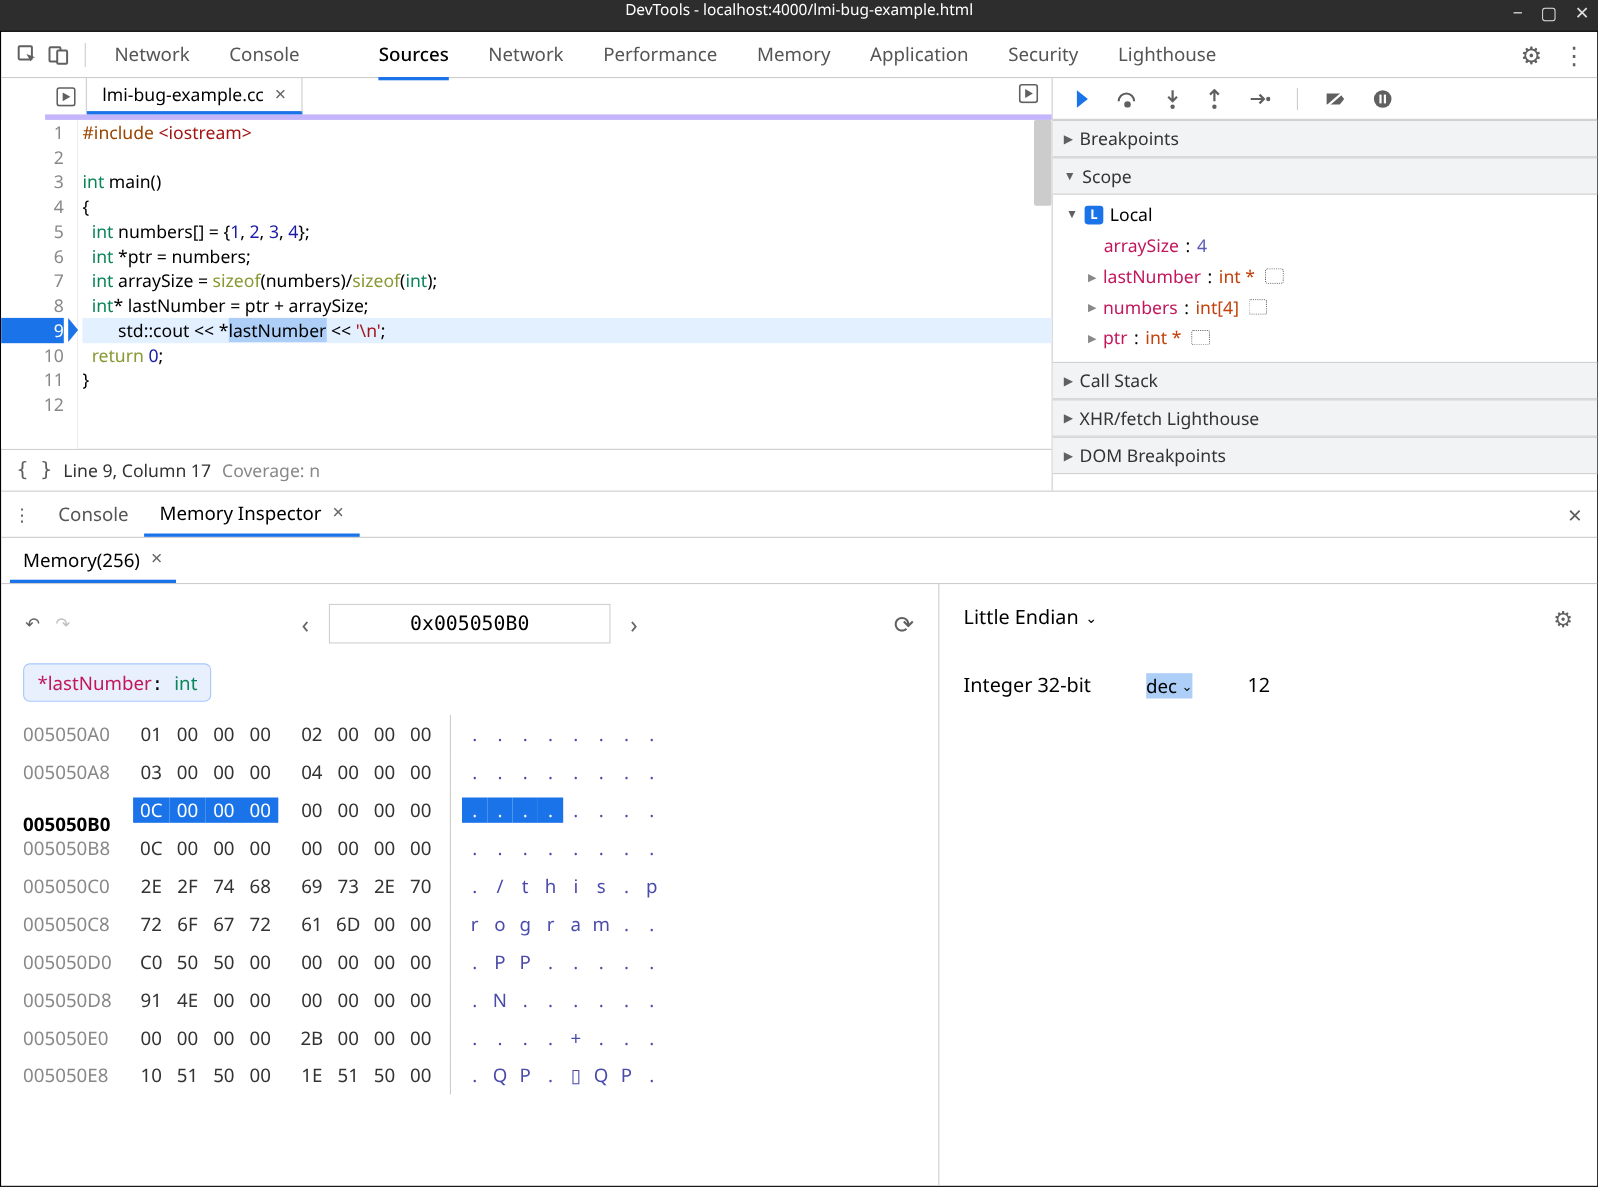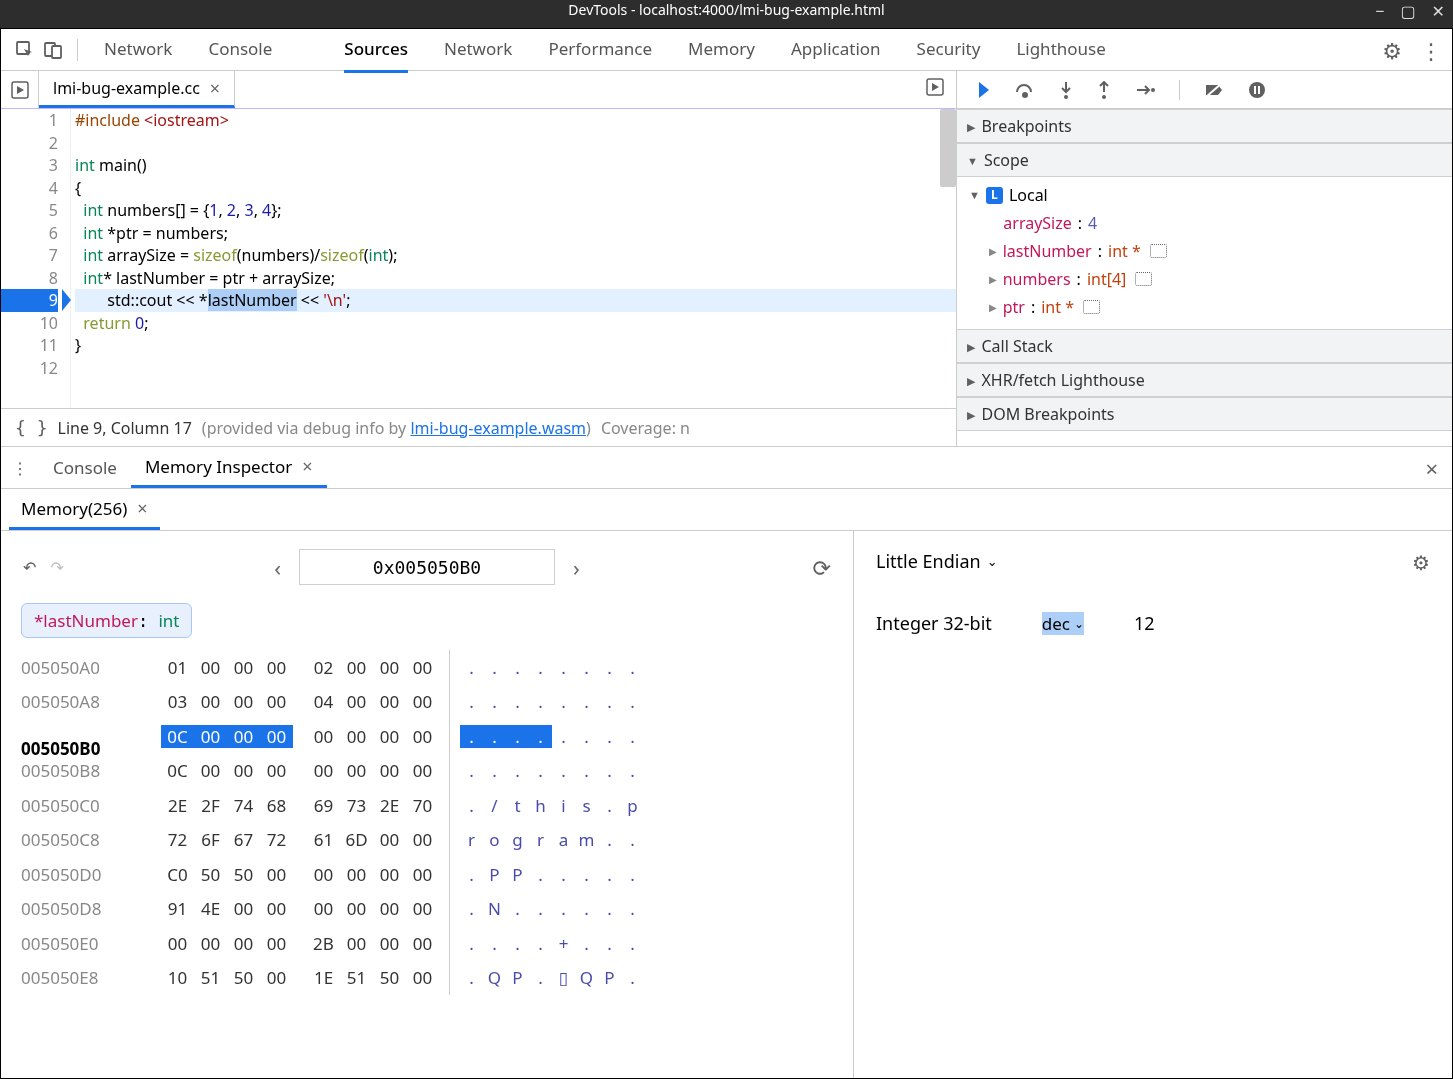--- a/index.html
+++ b/index.html
@@ -12,21 +12,21 @@
 .main-toolbar { height: 42px; border-bottom: 1px solid #ccc; display: flex; align-items: center; padding: 0 10px; }
 .toolbar-icon { width: 28px; height: 28px; display: flex; align-items: center; justify-content: center; color: #606060; }
 .divider { width: 1px; height: 22px; background: #ccc; margin: 0 10px; }
 .main-tabs { display: flex; gap: 36px; margin-left: 16px; font-size: 17px; color: #555; }
 .main-tab { cursor: pointer; padding: 10px 0; }
 .main-tab.active { color: #000; font-weight: 500; border-bottom: 3px solid #1a73e8; margin-left: 36px; }
 .main-toolbar-right { margin-left: auto; display: flex; gap: 18px; color: #606060; }
 
 .top-area { display: flex; height: 376px; border-bottom: 1px solid #ccc; }
 .sources-panel { flex: 1; display: flex; flex-direction: column; border-right: 1px solid #ccc; }
-.file-tabs { height: 38px; display: flex; align-items: center; border-bottom: 1px solid #c4b5fd; }
+.file-tabs { height: 38px; display: flex; align-items: center; border-bottom: 5px solid #c4b5fd; margin-left: 40px; }
 .snippet-run { width: 38px; display: flex; align-items: center; justify-content: center; border-right: 1px solid #ccc; color: #606060; height: 100%; }
 .file-tab { padding: 0 14px; height: 100%; display: flex; align-items: center; gap: 10px; font-size: 16px; border-bottom: 3px solid #1a73e8; border-right: 1px solid #ccc; }
 .file-tab-close { color: #666; font-size: 18px; }
 .file-tabs-right { margin-left: auto; padding: 0 12px; color: #606060; }
 
 .code-area { flex: 1; display: flex; font-family: "Droid Sans Mono", Consolas, monospace; font-size: 16px; position: relative; overflow: hidden; }
 .gutter { width: 70px; text-align: right; padding-right: 12px; color: #888; background: #fff; line-height: 22.5px; border-right: 1px solid #eee; }
 .gutter .current { background: #1a73e8; color: #fff; border-radius: 0; }
 .code-lines { flex: 1; line-height: 22.5px; padding-left: 4px; position: relative; }
 .code-lines .line { white-space: pre; }
@@ -73,21 +73,21 @@
 .addr-input { width: 256px; height: 36px; border: 1px solid #d0d0d0; text-align: center; font-family: monospace; font-size: 18px; }
 .nav-arrow { color: #666; font-size: 22px; cursor: pointer; }
 
 .expr-badge { margin: 4px 20px 12px; display: inline-block; border: 1px solid #a8c7fa; background: #e8f0fe; border-radius: 6px; padding: 5px 12px; font-family: monospace; font-size: 17px; }
 .expr-badge .prop { color: #c2185b; } .expr-badge .type { color: #098558; }
 
 .hex-table { padding: 0 20px; font-family: monospace; font-size: 17px; }
 .hex-row { display: flex; align-items: center; height: 34.5px; gap: 0; }
 .hex-addr { width: 100px; color: #888; }
 .hex-addr.bold { color: #000; font-weight: bold; margin-top: 24px; }
-.hex-bytes { display: flex; margin-left: 40px; }
+.hex-bytes { display: flex; }
 .hex-byte { width: 33px; text-align: center; color: #333; }
 .hex-byte.group-gap { margin-left: 14px; }
 .hex-byte.hl { background: #1a73e8; color: #fff; }
 .hex-sep { width: 1px; background: #ccc; align-self: stretch; margin: 0 10px; }
 .ascii-bytes { display: flex; }
 .ascii-byte { width: 23px; text-align: center; color: #4b4bac; }
 .ascii-byte.hl { background: #1a73e8; color: #fff; }
 
 .value-panel { width: 598px; padding: 18px 22px; position: relative; }
 .endian-select { font-size: 18px; display: inline-flex; align-items: center; gap: 6px; }
@@ -187,21 +187,20 @@
           <div class="line current-line">  std::cout &lt;&lt; *<span class="sel">lastNumber</span> &lt;&lt; <span class="str">'\n'</span>;</div>
           <div class="line">  <span class="kw">return</span> <span class="num">0</span>;</div>
           <div class="line">}</div>
           <div class="line"> </div>
           <div class="scroll-stub"></div>
         </div>
       </div>
       <div class="status-bar">
         <span class="braces">{ }</span>
         <span>Line 9, Column 17</span>
-        <span class="secondary"><span>(provided via debug info by </span><a>lmi-bug-example.wasm</a>)</span>
         <span class="secondary">Coverage: n</span>
       </div>
     </div>
 
     <div class="right-panel">
       <div class="debug-toolbar">
         <span class="debug-icon resume">
             <svg width="20" height="20">
               <path d="M3 2 l0 16 M8 2 l10 8 l-10 8 z" fill="#1a73e8"></path>
             </svg>

